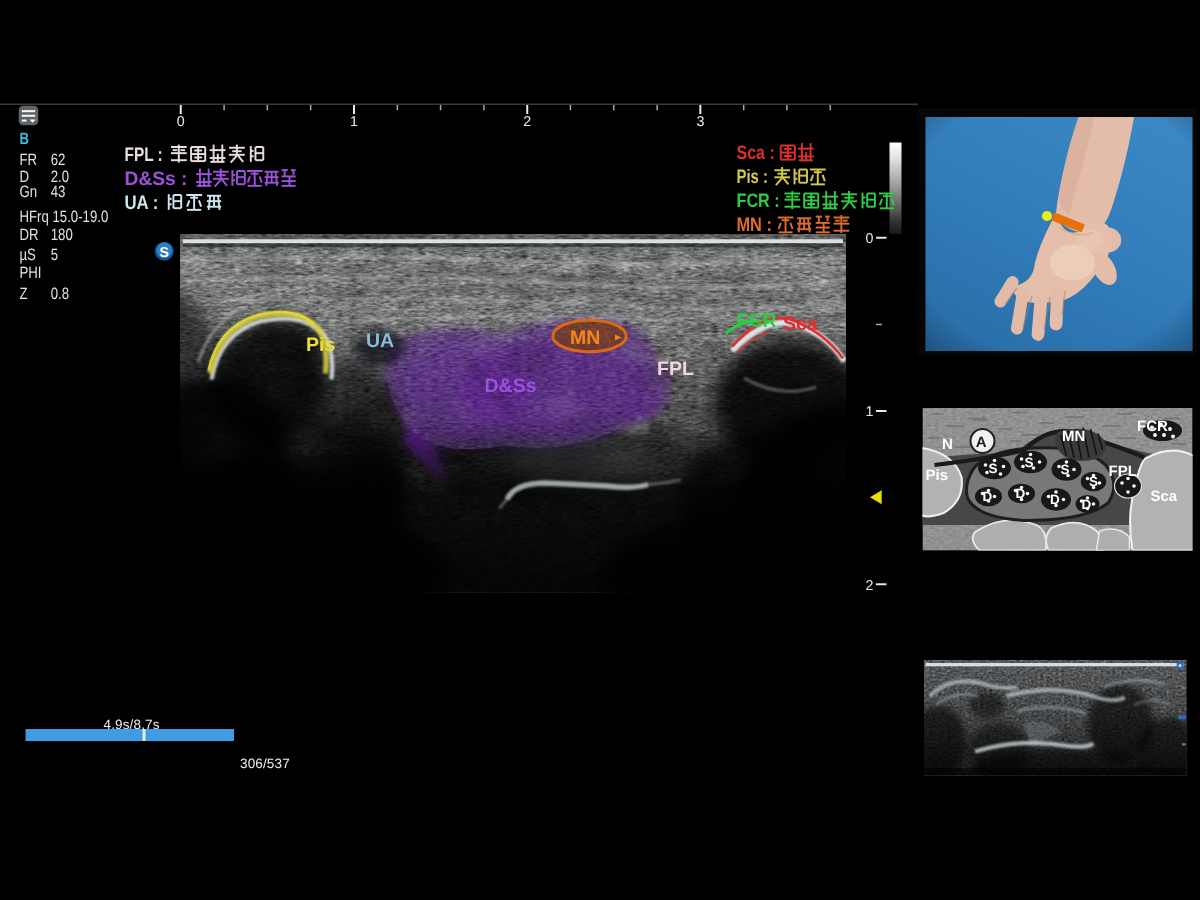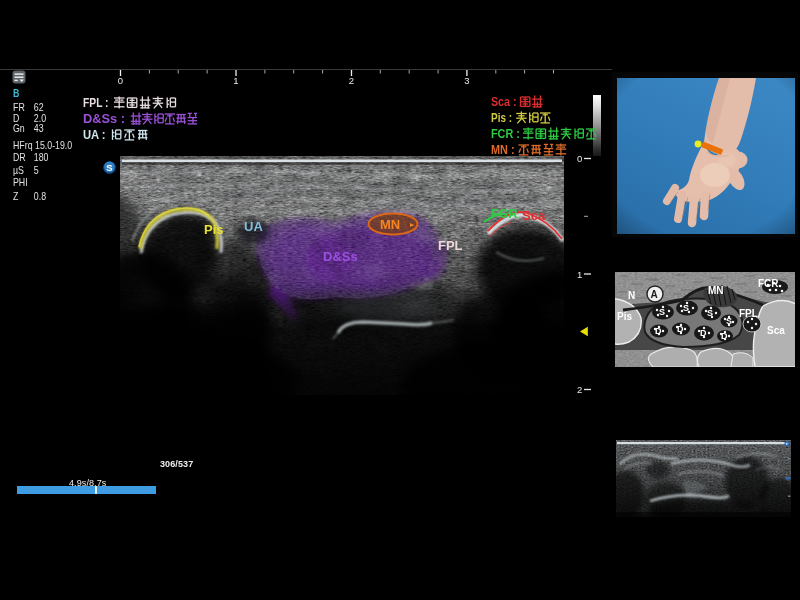--- a/index.html
+++ b/index.html
@@ -683,13 +683,13 @@
   <rect x="168.5" y="1.5" width="4.5" height="4.5" fill="#2e6cba"></rect>
   <circle cx="170.7" cy="3.7" r="1" fill="#cde"></circle>
   <rect x="169.5" y="37" width="5" height="2.5" fill="#2e6cba"></rect>
   <rect x="172" y="18" width="2.5" height="1.5" fill="#778"></rect>
   <rect x="172" y="55.5" width="2.5" height="1.5" fill="#778"></rect>
 </svg>
 
 <div class="abs" style="left:69px;top:477.5px;color:#f0f0f0;font-size:9px;font-weight:normal;letter-spacing:0.1px;">4.9s/8.7s</div>
 <div class="abs" style="left:17px;top:486px;width:139px;height:8px;background:#3f9be2;"></div>
 <div class="abs" style="left:95px;top:486px;width:2px;height:8px;background:#dceef8;"></div>
-<div class="abs" style="left:160px;top:459px;color:#f0f0f0;font-size:9px;font-weight:bold;letter-spacing:0.1px;">306/537</div>
+<div class="abs" style="left:160px;top:504px;color:#f0f0f0;font-size:9px;font-weight:normal;letter-spacing:0.1px;">306/537</div>
 
 </body></html>

